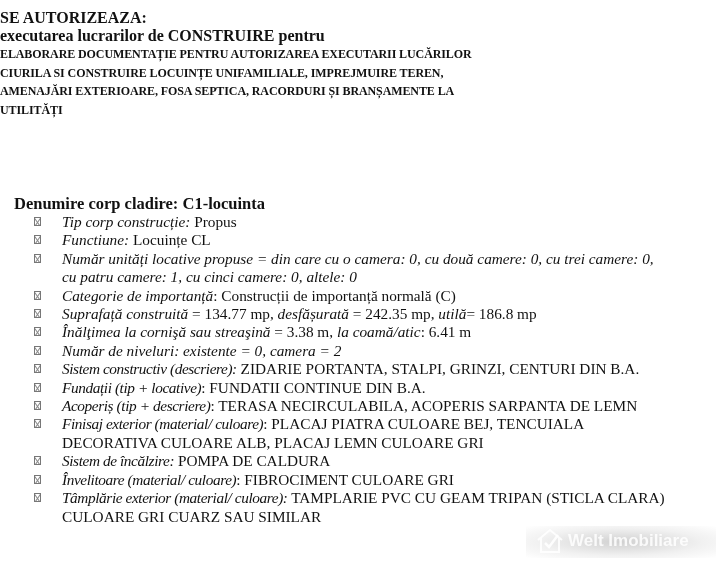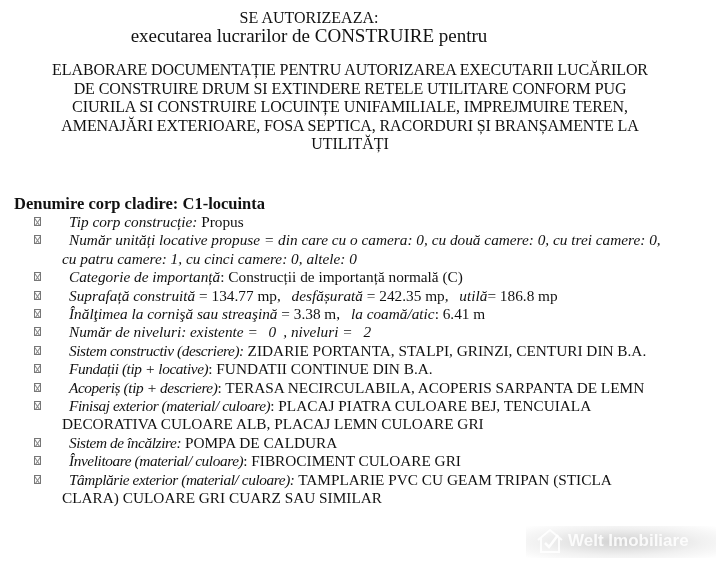--- a/index.html
+++ b/index.html
@@ -4,26 +4,26 @@
   <style>
     html, body { margin: 0; padding: 0; }
     body {
       width: 721px; height: 563px; overflow: hidden;
       background: #ffffff; color: #111111;
       font-family: "Liberation Serif", "DejaVu Serif", serif;
       position: relative;
     }
     .title-block {
       position: absolute; left: 0; top: 9px; width: 618px;
-      text-align: center; font-weight: normal;
+      font-weight: bold;
     }
     .title-line1 { font-size: 16px; line-height: 18px; }
-    .title-line2 { font-size: 19px; line-height: 18px; }
+    .title-line2 { font-size: 16px; line-height: 18px; }
     .title-main {
-      font-size: 16px; line-height: 18.5px; margin: 16px auto;
+      font-size: 12px; line-height: 18.5px; margin: 0 auto;
       width: 700px; letter-spacing: -0.1px;
     }
     .section-heading {
       position: absolute; left: 14px; top: 194px;
       font-weight: bold; font-size: 16.5px; line-height: 20px;
     }
     .items {
       position: absolute; left: 0; top: 213px; width: 721px;
       list-style: none; margin: 0; padding: 0;
       font-size: 15.3px; line-height: 18.4px;
@@ -33,21 +33,21 @@
       position: absolute; left: 34px; top: 4px;
       width: 7px; height: 9px; border: 1px solid #777;
       box-sizing: border-box; overflow: hidden;
     }
     .bullet::before, .bullet::after {
       content: ""; position: absolute; left: 2px; top: -1px;
       width: 1px; height: 11px; background: #888;
     }
     .bullet::before { transform: rotate(35deg); }
     .bullet::after { transform: rotate(-35deg); }
-    .lbl { font-style: italic; margin-left: 7px; }
+    .lbl { font-style: italic; }
     .lbl.cond { font-style: italic; letter-spacing: -0.4px; }
     .watermark {
       position: absolute; left: 526px; top: 526px; width: 190px; height: 32px;
       background: radial-gradient(ellipse at center, rgba(120,120,120,0.35) 0%, rgba(160,160,160,0.15) 60%, rgba(255,255,255,0) 100%);
     }
     .wm-icon { position: absolute; left: 10px; top: 2px; width: 28px; height: 26px; }
     .wm-text {
       position: absolute; left: 42px; top: 5px;
       font-family: "Liberation Sans", "DejaVu Sans", sans-serif;
       font-weight: bold; font-size: 17px; color: rgba(255,255,255,0.85);
@@ -55,53 +55,56 @@
     }
   </style>
 </head>
 <body>
 
 <div class="title-block">
   <div class="title-line1">SE AUTORIZEAZA:</div>
   <div class="title-line2">executarea lucrarilor de CONSTRUIRE pentru</div>
   <div class="title-main">
     <div>ELABORARE DOCUMENTAȚIE PENTRU AUTORIZAREA EXECUTARII LUCĂRILOR</div>
-    <div>DE CONSTRUIRE DRUM SI EXTINDERE RETELE UTILITARE CONFORM PUG</div>
     <div>CIURILA SI CONSTRUIRE LOCUINȚE UNIFAMILIALE, IMPREJMUIRE TEREN,</div>
     <div>AMENAJĂRI EXTERIOARE, FOSA SEPTICA, RACORDURI ȘI BRANȘAMENTE LA</div>
     <div>UTILITĂȚI</div>
   </div>
 </div>
 
 <div class="section-heading">Denumire corp cladire: C1-locuinta</div>
 
 <ul class="items">
   <li>
     <span class="bullet"></span>
     <span class="lbl">Tip corp construcție:</span><span> Propus</span>
+  </li>
+  <li>
+    <span class="bullet"></span>
+    <span class="lbl">Functiune:</span><span> Locuințe CL</span>
   </li>
   <li>
     <span class="bullet"></span>
     <span class="lbl">Număr unități locative propuse =  din care cu o camera: 0, cu două camere: 0, cu trei camere: 0, cu patru camere: 1, cu cinci camere: 0, altele: 0</span>
   </li>
   <li>
     <span class="bullet"></span>
     <span class="lbl">Categorie de importanță</span><span>: Construcții de importanță normală (C)</span>
   </li>
   <li>
     <span class="bullet"></span>
     <span class="lbl">Suprafață construită</span><span> = 134.77 mp, </span><span class="lbl">desfășurată</span><span> = 242.35 mp, </span><span class="lbl">utilă</span><span>= 186.8 mp</span>
   </li>
   <li>
     <span class="bullet"></span>
     <span class="lbl">Înălţimea la cornişă sau streaşină</span><span> = 3.38 m, </span><span class="lbl">la coamă/atic</span><span>: 6.41 m</span>
   </li>
   <li>
     <span class="bullet"></span>
-    <span class="lbl">Număr de niveluri: existente = </span><span class="lbl">0</span><span class="lbl">, niveluri = </span><span class="lbl">2</span>
+    <span class="lbl">Număr de niveluri: existente = </span><span class="lbl">0</span><span class="lbl">, camera = </span><span class="lbl">2</span>
   </li>
   <li>
     <span class="bullet"></span>
     <span class="lbl cond">Sistem constructiv (descriere):</span><span> ZIDARIE PORTANTA, STALPI, GRINZI, CENTURI DIN B.A.</span>
   </li>
   <li>
     <span class="bullet"></span>
     <span class="lbl cond">Fundații (tip + locative)</span><span>: FUNDATII CONTINUE DIN B.A.</span>
   </li>
   <li>

